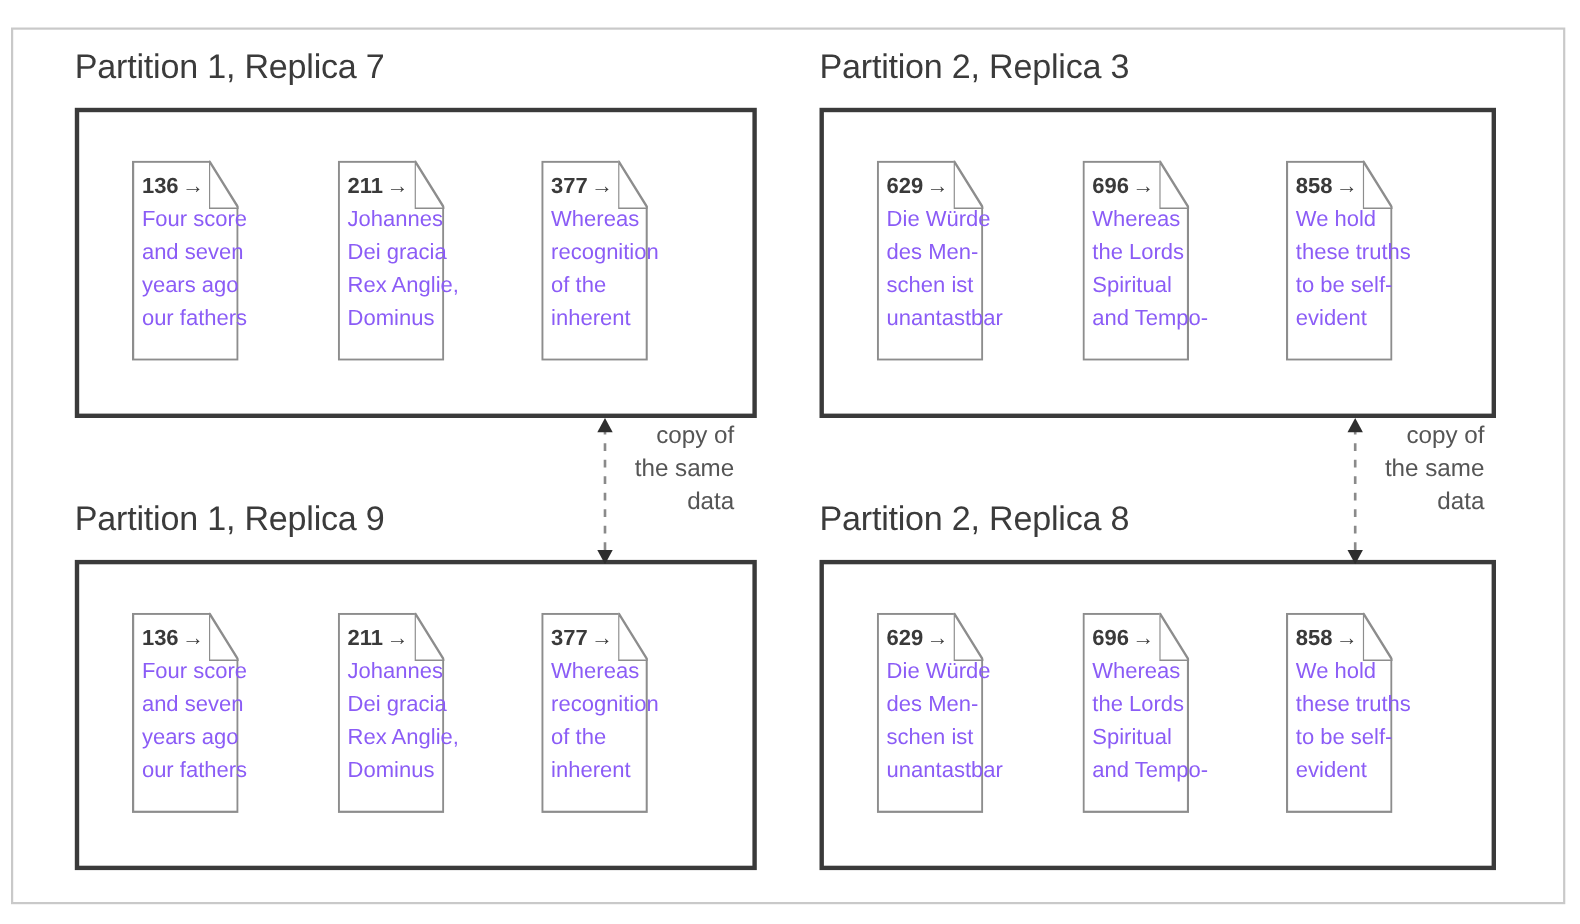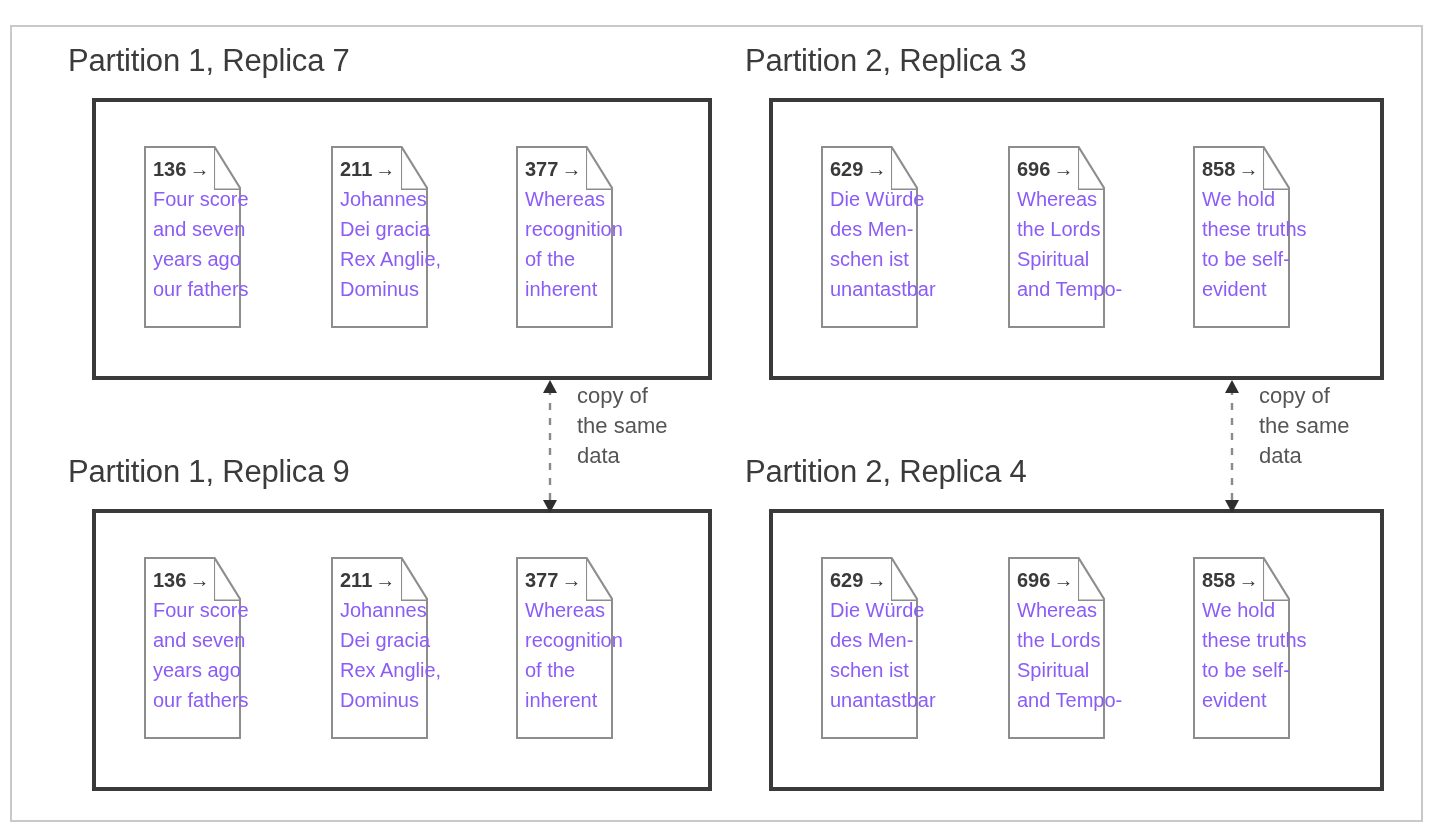--- a/index.html
+++ b/index.html
@@ -50,21 +50,20 @@
     white-space: nowrap;
   }
 
   .quad-box {
     position: absolute;
     left: 0;
     top: 56px;
     box-sizing: border-box;
     border: 4px solid #3a3a3a;
     background: #ffffff;
-    margin-left: 24px;
   }
 
   .cards-row {
     position: absolute;
     left: 0;
     top: 0;
     width: 100%;
     height: 100%;
   }
 
@@ -135,21 +134,21 @@
   .conn-line svg { display: block; }
   .conn-label {
     position: absolute;
     left: 36px;
     top: 1px;
     font-size: 22px;
     line-height: 30px;
     color: #555555;
     white-space: nowrap;
   }
-  .conn-label .ln { display: block; }
+  .conn-label .ln { display: block; text-align: right; }
 </style>
 </head>
 <body>
 
 <div id="canvas">
 
   <div class="outer-frame"></div>
 
   <div class="quad" style="left:68px; top:42px; width:620px;">
     <div class="quad-title">Partition 1, Replica 7</div>
@@ -352,21 +351,21 @@
               <span class="ln">inherent</span>
             </span>
           </div>
         </div>
 
       </div>
     </div>
   </div>
 
   <div class="quad" style="left:745px; top:453px; width:615px;">
-    <div class="quad-title">Partition 2, Replica 4</div>
+    <div class="quad-title">Partition 2, Replica 8</div>
     <div class="quad-box" style="width:615px; height:282px;">
       <div class="cards-row">
 
         <div class="doc-card" style="left:48px;">
           <div class="doc-shape"></div>
           <div class="doc-fold">
             <svg viewBox="0 0 28 44" preserveAspectRatio="none">
               <polygon points="0,0 28,44 0,44" fill="#ffffff" stroke="#8d8d8d" stroke-width="2.2"></polygon>
             </svg>
           </div>

